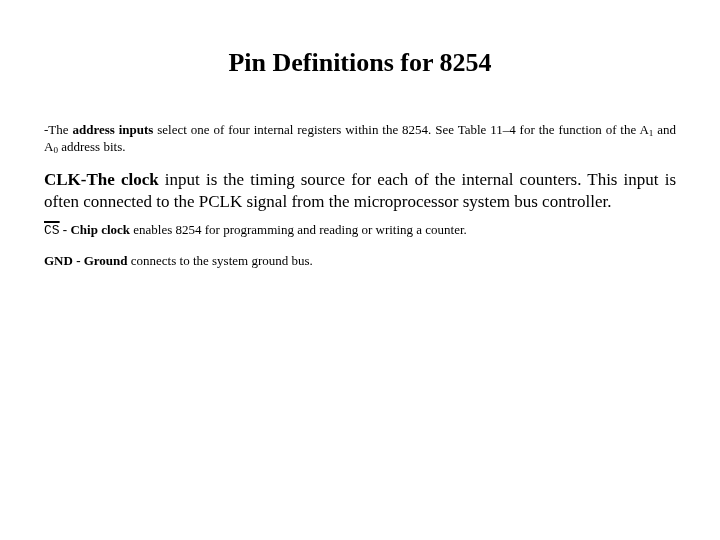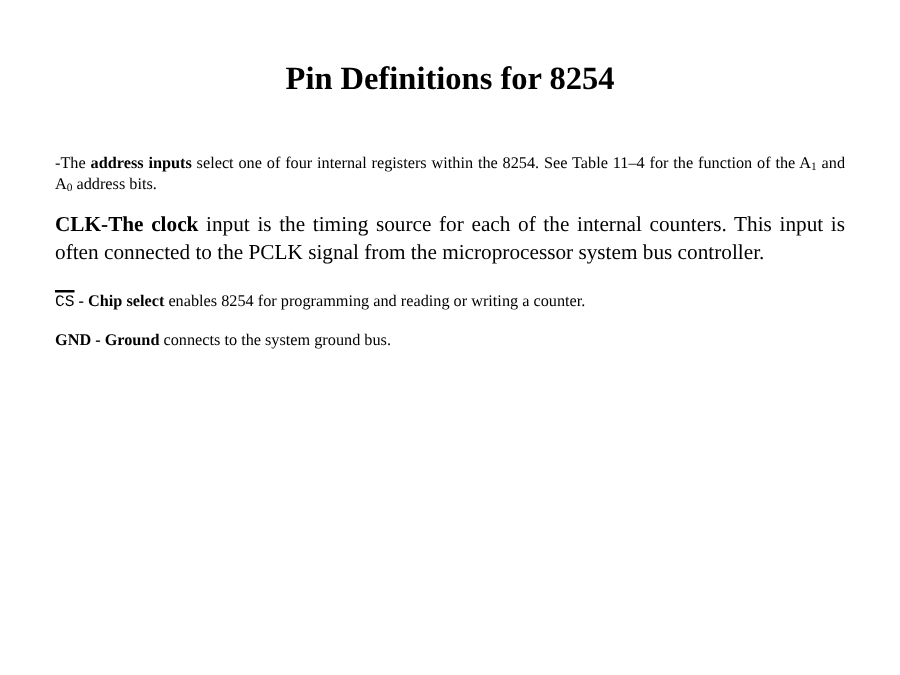--- a/index.html
+++ b/index.html
@@ -25,21 +25,21 @@
   }
   .para {
     font-size: 13px;
     line-height: 1.28;
     margin: 0 0 14px 0;
     text-align: justify;
   }
   .para-small {
     font-size: 17px;
     line-height: 1.25;
-    margin: 0 0 21px 0;
+    margin: 0 0 10px 0;
     text-align: justify;
   }
   .para-last {
     margin-bottom: 22px;
   }
   .b { font-weight: bold; }
   .sub {
     font-size: 0.7em;
     position: relative;
     top: 0.25em;
@@ -60,21 +60,21 @@
 
   <p class="para">
     <span>-The </span><span class="b">address inputs</span><span> select one of four internal registers within the 8254. See Table 11–4 for the function of the A</span><span class="sub">1</span><span> and A</span><span class="sub">0</span><span> address bits.</span>
   </p>
 
   <p class="para-small">
     <span class="b">CLK-The clock</span><span> input is the timing source for each of the internal counters. This input is often connected to the PCLK signal from the microprocessor system bus controller.</span>
   </p>
 
   <p class="para">
-    <span class="overline">CS</span><span class="b"> - Chip select</span><span> enables 8254 for programming and reading or writing a counter.</span>
+    <span class="overline">CS</span><span class="b"> - Chip clock</span><span> enables 8254 for programming and reading or writing a counter.</span>
   </p>
 
 
   <p class="para para-last">
     <span class="b">GND - Ground</span><span> connects to the system ground bus.</span>
   </p>
 
 </div>
 
 </body></html>

